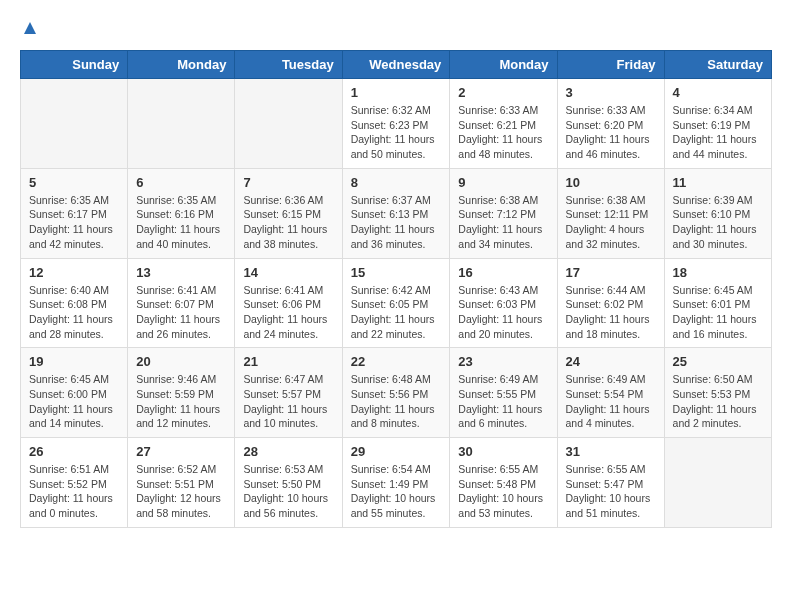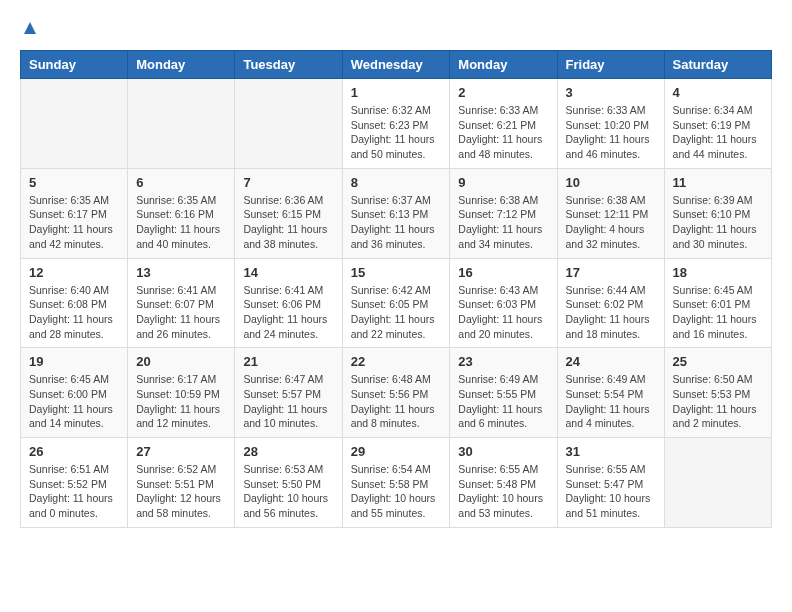--- a/index.html
+++ b/index.html
@@ -38,21 +38,21 @@
       color: #555;
     }
     .calendar {
       width: 100%;
       border-collapse: collapse;
       border: 1px solid #ccc;
     }
     .calendar th {
       background-color: #2a6db5;
       color: #fff;
-      text-align: left;
+      text-align: right;
       padding: 6px 8px;
       font-size: 13px;
       border: 1px solid #1a5a9a;
     }
     .calendar td {
       vertical-align: top;
       padding: 6px 8px;
       font-size: 11px;
       color: #333;
       border: 1px solid #ddd;
@@ -125,21 +125,21 @@
         </td>
         <td>
           <span class="day-number">2</span>
           <div class="day-info">Sunrise: 6:33 AM</div>
           <div class="day-info">Sunset: 6:21 PM</div>
           <div class="day-info">Daylight: 11 hours and 48 minutes.</div>
         </td>
         <td>
           <span class="day-number">3</span>
           <div class="day-info">Sunrise: 6:33 AM</div>
-          <div class="day-info">Sunset: 10:20 PM</div>
+          <div class="day-info">Sunset: 6:20 PM</div>
           <div class="day-info">Daylight: 11 hours and 46 minutes.</div>
         </td>
         <td>
           <span class="day-number">4</span>
           <div class="day-info">Sunrise: 6:34 AM</div>
           <div class="day-info">Sunset: 6:19 PM</div>
           <div class="day-info">Daylight: 11 hours and 44 minutes.</div>
         </td>
       </tr>
       <tr>
@@ -232,22 +232,22 @@
       </tr>
       <tr>
         <td>
           <span class="day-number">19</span>
           <div class="day-info">Sunrise: 6:45 AM</div>
           <div class="day-info">Sunset: 6:00 PM</div>
           <div class="day-info">Daylight: 11 hours and 14 minutes.</div>
         </td>
         <td>
           <span class="day-number">20</span>
-          <div class="day-info">Sunrise: 6:17 AM</div>
-          <div class="day-info">Sunset: 10:59 PM</div>
+          <div class="day-info">Sunrise: 9:46 AM</div>
+          <div class="day-info">Sunset: 5:59 PM</div>
           <div class="day-info">Daylight: 11 hours and 12 minutes.</div>
         </td>
         <td>
           <span class="day-number">21</span>
           <div class="day-info">Sunrise: 6:47 AM</div>
           <div class="day-info">Sunset: 5:57 PM</div>
           <div class="day-info">Daylight: 11 hours and 10 minutes.</div>
         </td>
         <td>
           <span class="day-number">22</span>
@@ -289,21 +289,21 @@
         </td>
         <td>
           <span class="day-number">28</span>
           <div class="day-info">Sunrise: 6:53 AM</div>
           <div class="day-info">Sunset: 5:50 PM</div>
           <div class="day-info">Daylight: 10 hours and 56 minutes.</div>
         </td>
         <td>
           <span class="day-number">29</span>
           <div class="day-info">Sunrise: 6:54 AM</div>
-          <div class="day-info">Sunset: 5:58 PM</div>
+          <div class="day-info">Sunset: 1:49 PM</div>
           <div class="day-info">Daylight: 10 hours and 55 minutes.</div>
         </td>
         <td>
           <span class="day-number">30</span>
           <div class="day-info">Sunrise: 6:55 AM</div>
           <div class="day-info">Sunset: 5:48 PM</div>
           <div class="day-info">Daylight: 10 hours and 53 minutes.</div>
         </td>
         <td>
           <span class="day-number">31</span>

